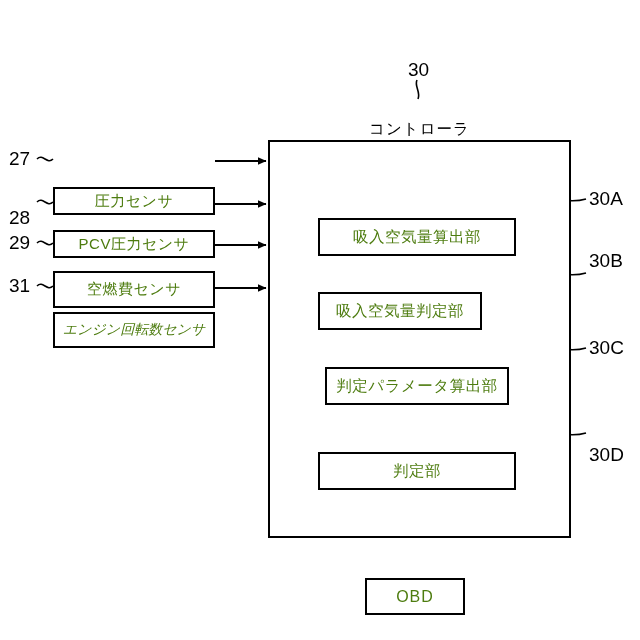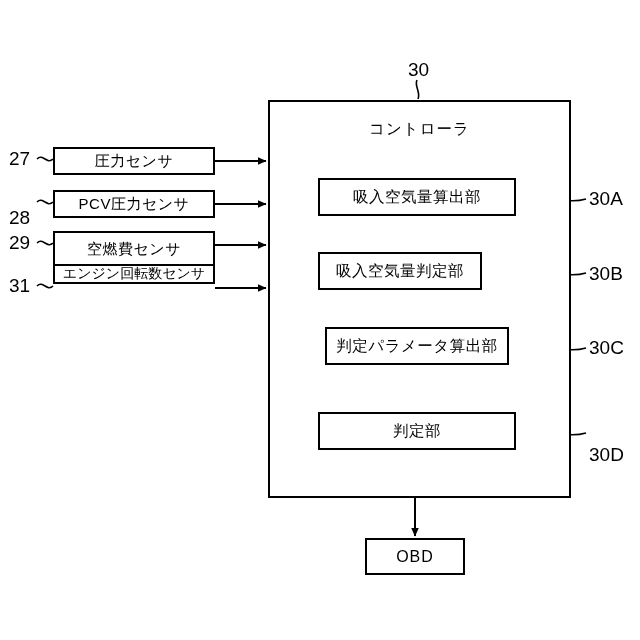--- a/index.html
+++ b/index.html
@@ -23,21 +23,22 @@
     height: 640px;
   }
   .box {
     position: absolute;
     box-sizing: border-box;
     border: 2px solid #000000;
     background: #ffffff;
     display: flex;
     align-items: center;
     justify-content: center;
-    color: #000000;
+    color: #4d7c0f;
+    margin-top: 40px;
   }
   .sensor-box {
     font-size: 15px;
     letter-spacing: 0.5px;
   }
   .sensor-box.tight {
     font-size: 14px;
     letter-spacing: 0px;
   }
   .unit-box {
@@ -124,35 +125,35 @@
   <div class="box unit-box" style="left:325px; top:327px; width:184px; height:38px;">判定パラメータ算出部</div>
 
   <div class="box unit-box" style="left:318px; top:412px; width:198px; height:38px;">判定部</div>
 
   <div class="box sensor-box" style="left:53px; top:147px; width:162px; height:28px;">圧力センサ</div>
 
   <div class="box sensor-box" style="left:53px; top:190px; width:162px; height:28px;">PCV圧力センサ</div>
 
   <div class="box sensor-box" style="left:53px; top:231px; width:162px; height:37px;">空燃費センサ</div>
 
-  <div class="box sensor-box tight" style="left:53px; top:264px; width:162px; height:20px;">エンジン回転数センサ</div>
+  <div class="box sensor-box tight" style="left:53px; top:272px; width:162px; height:36px;font-style:italic;">エンジン回転数センサ</div>
 
   <div class="box obd-box" style="left:365px; top:538px; width:100px; height:37px;">OBD</div>
 
   <div class="ref-label" style="left:408px; top:60px;">30</div>
 
   <div class="ref-label" style="left:9px; top:149px;">27</div>
 
   <div class="ref-label" style="left:9px; top:208px;">28</div>
 
   <div class="ref-label" style="left:9px; top:233px;">29</div>
 
   <div class="ref-label" style="left:9px; top:276px;">31</div>
 
   <div class="ref-label" style="left:589px; top:189px;">30A</div>
 
-  <div class="ref-label" style="left:589px; top:264px;">30B</div>
+  <div class="ref-label" style="left:589px; top:251px;">30B</div>
 
   <div class="ref-label" style="left:589px; top:338px;">30C</div>
 
   <div class="ref-label" style="left:589px; top:445px;">30D</div>
 
 </div>
 
 </body></html>

